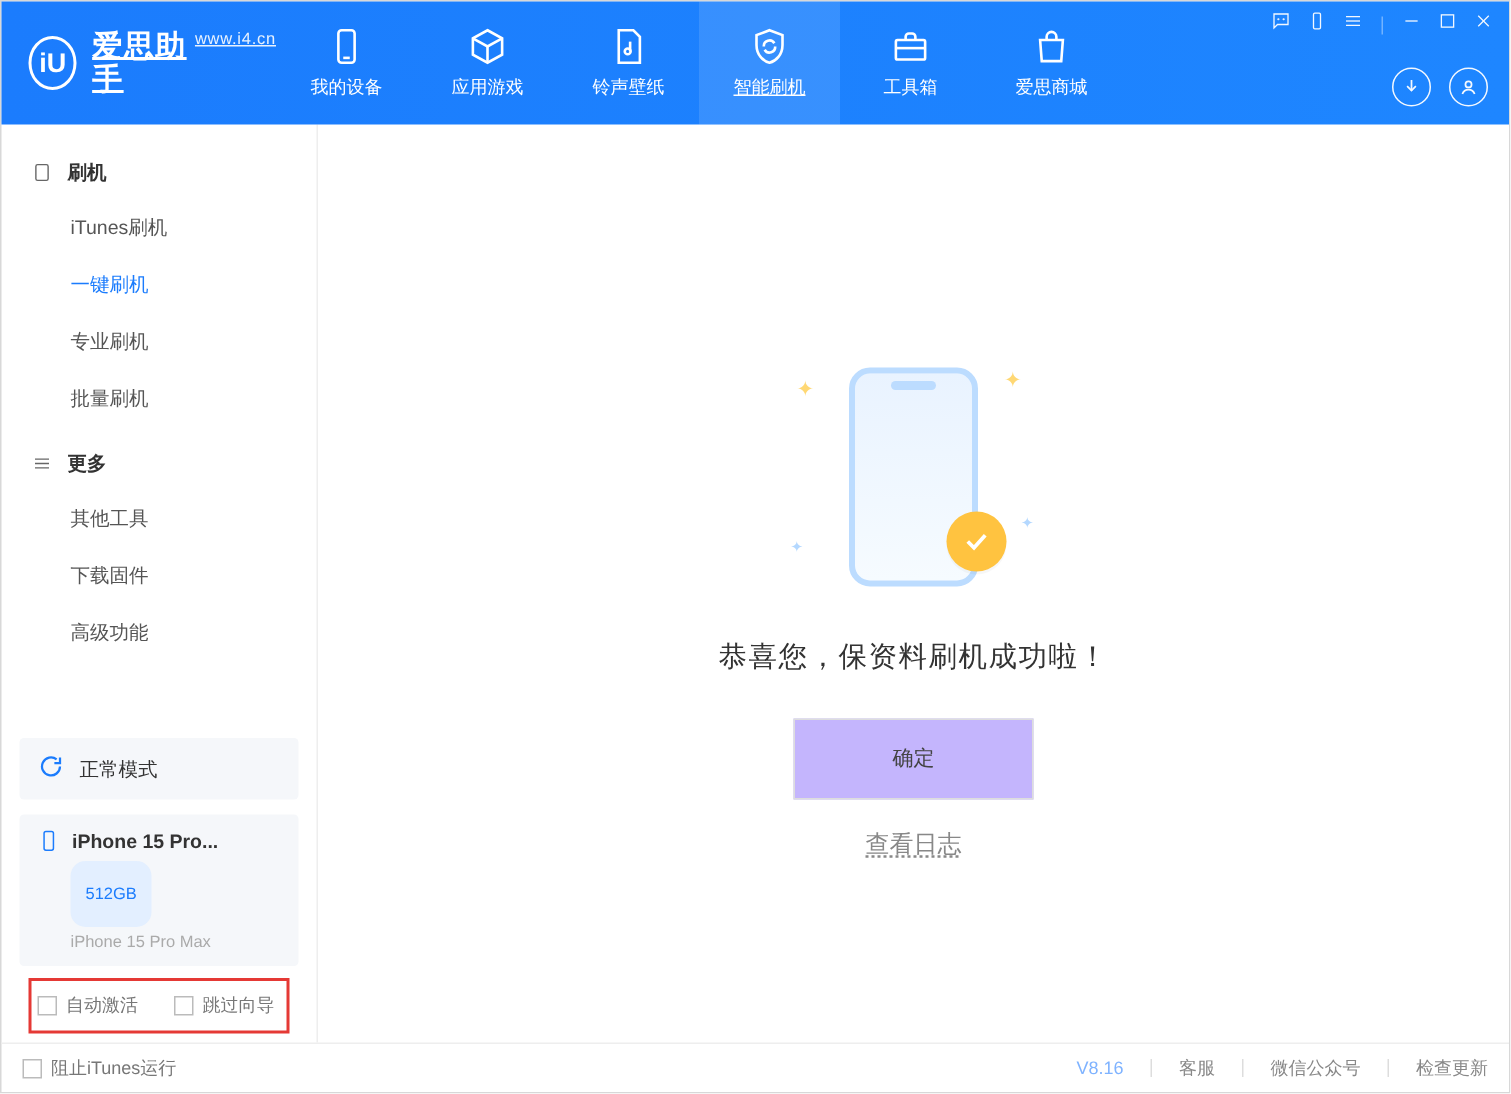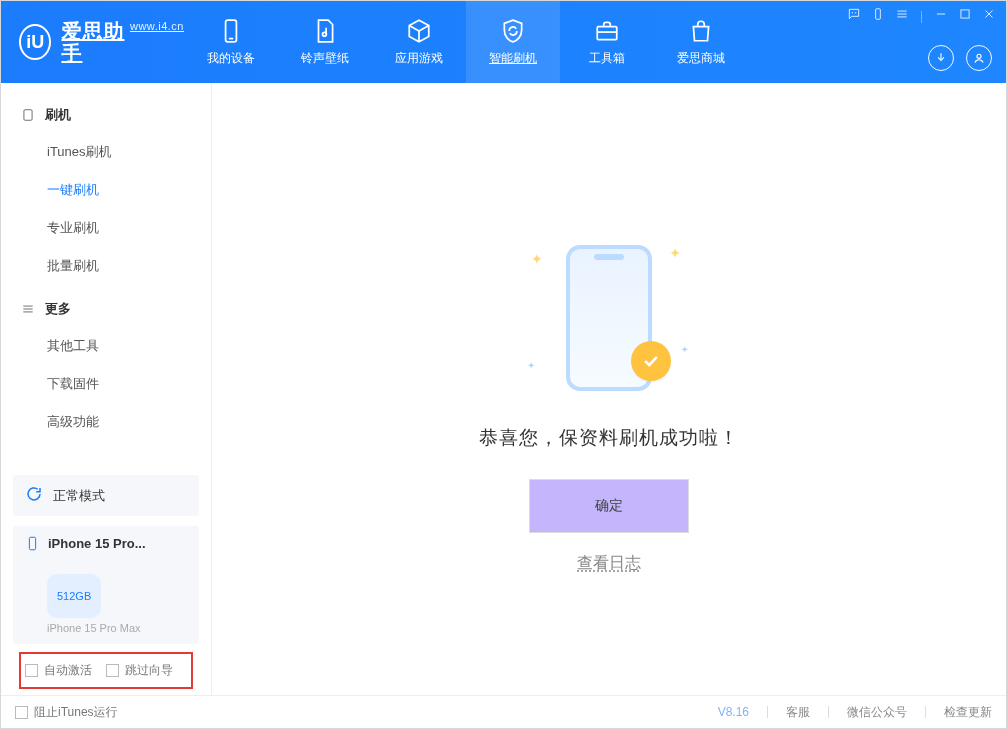--- a/index.html
+++ b/index.html
@@ -38,27 +38,27 @@
   .side-group-head { display:flex; align-items:center; gap:10px; padding: 9px 20px; color:#333; font-size:13px; font-weight:600; cursor:pointer; }
   .side-group-head .gh-icon { width:14px; height:14px; display:inline-flex; align-items:center; justify-content:center; }
   .side-group-head .gh-icon svg { width:14px; height:14px; stroke:#666; fill:none; stroke-width:1.6; }
   .side-item { padding: 10px 20px 10px 46px; font-size:13px; color:#555; cursor:pointer; }
   .side-item.active { color:#1b7cfd; }
 
   .side-bottom { padding: 10px 12px 4px 12px; }
   .status-card { background:#f5f7fa; border-radius:3px; padding:10px 12px; display:flex; align-items:center; gap:10px; margin-bottom:10px; font-size:13px; color:#333; cursor:pointer;}
   .status-card .sc-icon svg { width:18px; height:18px; stroke:#1b7cfd; fill:none; stroke-width:2; }
   .device-card { background:#f5f7fa; border-radius:3px; padding:10px 12px; font-size:12px; color:#555; cursor:pointer;}
-  .device-head { display:flex; align-items:center; gap:8px; margin-bottom:23px;text-align:right; }
+  .device-head { display:flex; align-items:center; gap:8px; margin-bottom:6px;text-align:right; }
   .device-head svg { width:15px; height:15px; stroke:#1b7cfd; fill:none; stroke-width:1.6;}
   .device-name { color:#333; font-weight:700; font-size:13px; white-space:nowrap; overflow:hidden; text-overflow:ellipsis; max-width:108px;}
   .storage-badge { display:inline-block; background:#e3efff; color:#1b7cfd; border-radius:10px; padding: 16px 10px; font-size:11px; margin-left:22px; margin-bottom:4px;}
   .device-sub { color:#aaa; font-size:11px; margin-left:22px; }
 
-  .red-box { border: 2px solid #e53935; margin: 8px 6px 2px 6px; padding:8px 4px; display:flex; gap:14px; align-items:center; }
+  .red-box { border: 2px solid #e53935; margin: 8px 6px 2px 6px; padding:8px 4px; display:flex; gap:24px; align-items:center; }
   .chk { display:flex; align-items:center; gap:6px; font-size:12px; color:#777; cursor:pointer;}
   .chk .box { width:13px; height:13px; border:1px solid #bbb; background:#fff;}
 
   
   .main { flex:1; position:relative; display:flex; flex-direction:column; align-items:center; justify-content:flex-start; padding-top: 150px; }
   .illus { width: 200px; height: 170px; position:relative; margin-bottom: 22px; display:flex; align-items:center; justify-content:center;}
   .phone { width: 86px; height: 146px; border: 4px solid #bcdcff; border-radius: 14px; background: linear-gradient(180deg,#e9f3ff 0%, #f6fbff 100%); position:relative;}
   .phone::before { content:""; position:absolute; top:5px; left:50%; transform:translateX(-50%); width:30px; height:6px; border-radius:4px; background:#bcdcff;}
   .checkmark { position:absolute; right: 38px; bottom: 22px; width:40px; height:40px; background:#ffc340; border-radius:50%; display:flex; align-items:center; justify-content:center; box-shadow: 0 2px 0 rgba(0,0,0,0.03);}
   .checkmark svg { width:20px; height:20px; stroke:#fff; stroke-width:3; fill:none; }
@@ -99,36 +99,36 @@
             <svg viewBox="0 0 24 24">
               <rect x="7" y="2" width="10" height="20" rx="2"></rect>
               <line x1="10" y1="19" x2="14" y2="19"></line>
             </svg>
           </span>
         <span>我的设备</span>
       </div>
       <div class="nav-item">
         <span class="nav-icon">
             <svg viewBox="0 0 24 24">
+              <path d="M12 2 L21 7 L21 17 L12 22 L3 17 L3 7 Z"></path>
+              <path d="M3 7 L12 12 L21 7"></path>
+              <line x1="12" y1="12" x2="12" y2="22"></line>
+            </svg>
+          </span>
+        <span>应用游戏</span>
+      </div>
+      <div class="nav-item">
+        <span class="nav-icon">
+            <svg viewBox="0 0 24 24">
               <path d="M6 2 H15 L19 6 V22 H6 Z"></path>
               <path d="M13 9 V15"></path>
               <circle cx="11.5" cy="15" r="1.8"></circle>
             </svg>
           </span>
         <span>铃声壁纸</span>
-      </div>
-      <div class="nav-item">
-        <span class="nav-icon">
-            <svg viewBox="0 0 24 24">
-              <path d="M12 2 L21 7 L21 17 L12 22 L3 17 L3 7 Z"></path>
-              <path d="M3 7 L12 12 L21 7"></path>
-              <line x1="12" y1="12" x2="12" y2="22"></line>
-            </svg>
-          </span>
-        <span>应用游戏</span>
       </div>
       <div class="nav-item active">
         <span class="nav-icon">
             <svg viewBox="0 0 24 24">
               <path d="M12 2 L20 5 V11 C20 17 16 21 12 22 C8 21 4 17 4 11 V5 Z"></path>
               <path d="M8.5 12 A3.5 3.5 0 0 1 15 10"></path>
               <path d="M15.5 12 A3.5 3.5 0 0 1 9 14"></path>
             </svg>
           </span>
         <span>智能刷机</span>

